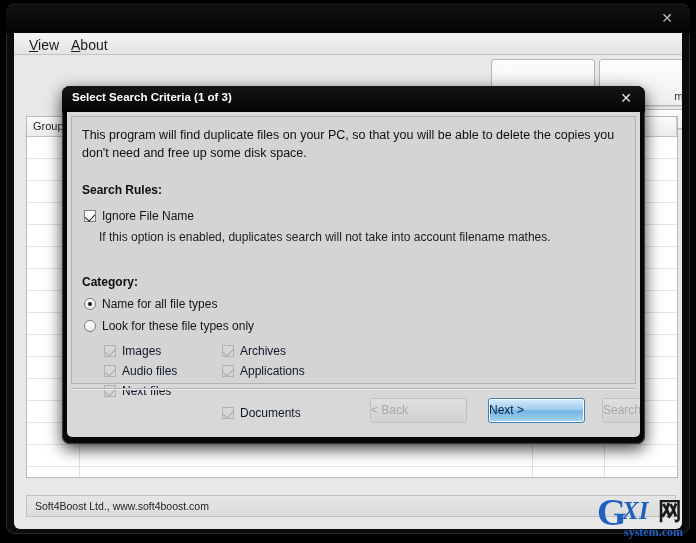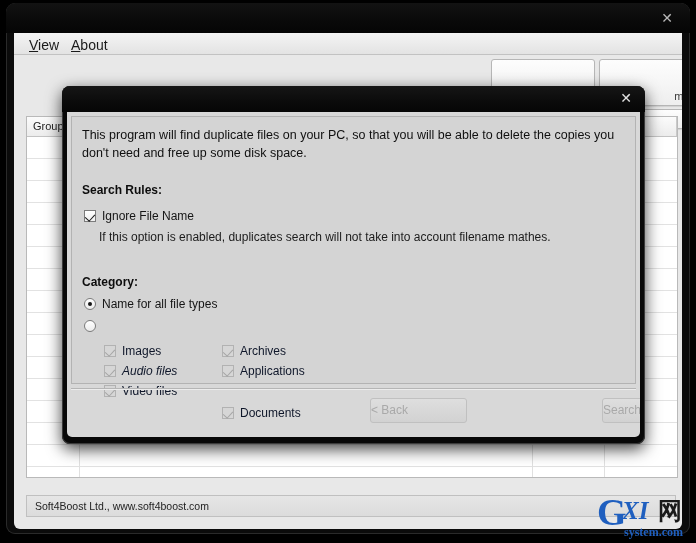--- a/index.html
+++ b/index.html
@@ -465,20 +465,21 @@
           <div class="vline" style="left: 577px;"></div>
         </div>
 
       <div class="statusbar">Soft4Boost Ltd., www.soft4boost.com</div>
     </div>
   </div>
 
   <div id="dialog">
 
     <div class="dlg-titlebar">
+      <span class="dlg-title">Select Search Criteria (1 of 3)</span>
       <span class="dlg-close">✕</span>
     </div>
 
     <div class="dlg-body">
 
       <div class="dlg-panel">
 
         <div class="intro">This program will find duplicate files on your PC, so that you will be able to delete the copies you don't need and free up some disk space.</div>
 
         <div class="section-head" id="search-rules-head">Search Rules:</div>
@@ -489,47 +490,48 @@
 
         <div class="hint" style="left:27px; top:113px; width:530px;">If this option is enabled, duplicates search will not take into account filename mathes.</div>
 
         <div class="section-head" id="category-head">Category:</div>
 
         <div class="chk-row" style="left:12px; top:180px;">
           <span class="rad sel"></span><span>Name for all file types</span>
         </div>
 
         <div class="chk-row" style="left:12px; top:202px;">
-          <span class="rad"></span>
+          <span class="rad"></span><span>Look for these file types only</span>
         </div>
 
         <div class="chk-row" style="left:32px; top:227px;">
           <span class="box dim checked"></span><span class="dim-label">Images</span>
         </div>
         <div class="chk-row" style="left:150px; top:227px;">
           <span class="box dim checked"></span><span class="dim-label">Archives</span>
         </div>
-        <div class="chk-row" style="left:32px; top:247px;font-style:italic;">
+        <div class="chk-row" style="left:32px; top:247px;">
           <span class="box dim checked"></span><span class="dim-label">Audio files</span>
         </div>
         <div class="chk-row" style="left:150px; top:247px;">
           <span class="box dim checked"></span><span class="dim-label">Applications</span>
         </div>
         <div class="chk-row" style="left:32px; top:267px;">
-          <span class="box dim checked"></span><span class="dim-label">Video files</span>
+          <span class="box dim checked"></span><span class="dim-label">Next files</span>
         </div>
         <div class="chk-row" style="left:150px; top:261px;margin-top:28px;">
           <span class="box dim checked"></span><span class="dim-label">Documents</span>
         </div>
 
       </div>
 
       <div class="sep"></div>
 
       <div class="dlg-btn disabled" id="btn-back">&lt; Back</div>
+      <div class="dlg-btn primary" id="btn-next">Next &gt;</div>
       <div class="dlg-btn disabled" id="btn-search">Search</div>
 
     </div>
   </div>
 
   <div id="watermark">
     <svg width="96" height="52" viewBox="0 0 96 52">
       <text id="wm-g" x="1" y="36" font-family="Liberation Serif, serif" font-size="38" font-weight="bold" fill="#1f5fbf">G</text>
       <text id="wm-xi" x="26" y="30" font-family="Liberation Serif, serif" font-size="25" font-style="italic" font-weight="bold" fill="#1f5fbf">XI</text>
       <text id="wm-cjk" x="62" y="30" font-family="DejaVu Sans, sans-serif" font-size="24" font-weight="bold" fill="#1a1a1a">网</text>

